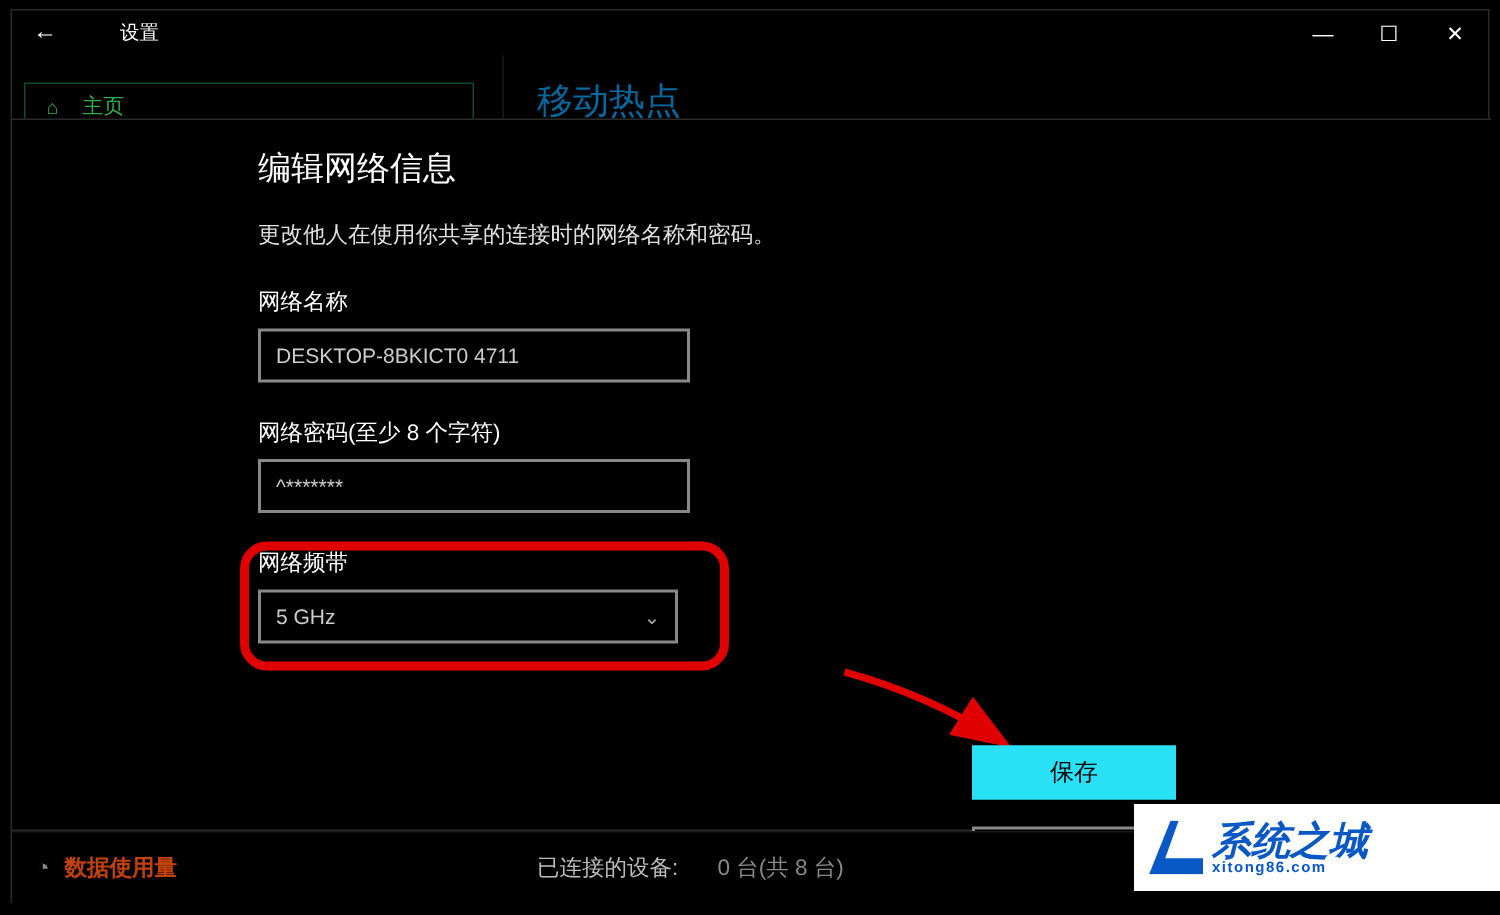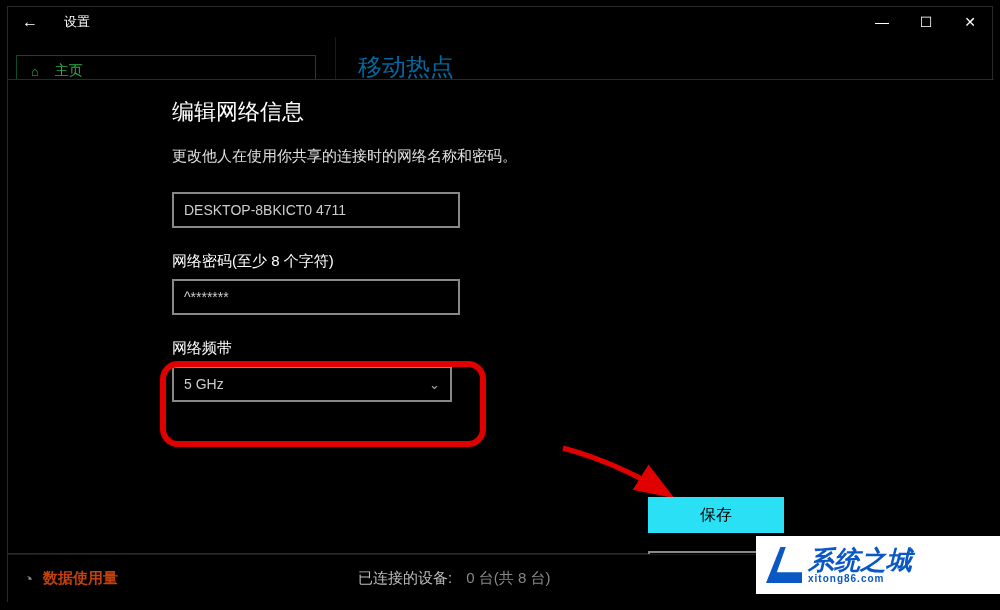--- a/index.html
+++ b/index.html
@@ -12,21 +12,21 @@
     .outer {
       width: 986px; height: 596px;
       border: 1px solid #2a2a2a; position: absolute; top: 6px; left: 7px;
       background: #000;
     }
     .titlebar {
       height: 30px; display: flex; align-items: center;
       color: #fff; font-size: 13px;
     }
     .titlebar .back { width: 44px; text-align: center; font-size: 16px; cursor: pointer; }
-    .titlebar .title { margin-left: 12px; }
+    .titlebar .title { margin-left: 28px; }
     .titlebar .spacer { flex: 1; }
     .winbtn { width: 44px; text-align: center; font-size: 14px; cursor: pointer; }
     .sidebar {
       position: absolute; left: 0; top: 30px; width: 328px; height: 536px;
       border-right: 1px solid #1a1a1a;
     }
     .sidebar-home {
       position: absolute; left: 8px; top: 18px; width: 300px; height: 32px;
       border: 1px solid #0a4d2a; display: flex; align-items: center;
       color: #2eac4b; font-size: 14px; padding-left: 14px;
@@ -89,21 +89,21 @@
     }
     .bottom-green {
       position: absolute; left: 360px; top: 548px; width: 64px; height: 4px;
       background: #3eb62a;
     }
     .bottom-bar .dataicon {
       margin-left: 16px; margin-right: 10px; color: #888; font-size: 15px;
     }
     .bottom-bar .datalabel { color: #c2410c; font-size: 15px; font-weight: bold; }
     .bottom-bar .connected { position: absolute; left: 350px; color: #bbb; font-size: 15px; }
-    .bottom-bar .count { color: #888; margin-left: 10px; }
+    .bottom-bar .count { color: #888; margin-left: 22px; }
     .watermark {
       position: absolute; right: 0; bottom: 16px; background: #fff; color: #0a58c6;
       height: 58px; width: 244px; display: flex; align-items: center;
       padding-left: 10px; font-weight: bold;
     }
     .watermark .logo {
       width: 36px; height: 36px; background: #0a58c6; margin-right: 6px;
       clip-path: polygon(0 100%, 40% 0, 55% 0, 30% 70%, 100% 70%, 100% 100%);
     }
     .watermark .txtbig { font-size: 26px; font-style: italic; line-height: 1; }
@@ -132,20 +132,21 @@
   <div class="main">
     <div class="main-title">移动热点</div>
   </div>
 
   <div class="dialog-back"></div>
 
   <div class="dialog">
     <h2>编辑网络信息</h2>
     <div class="desc">更改他人在使用你共享的连接时的网络名称和密码。</div>
 
+    <div class="field-label">网络名称</div>
     <div class="input-box">
       <input class="txt" type="text" value="DESKTOP-8BKICT0 4711" style="">
     </div>
 
     <div class="field-label">网络密码(至少 8 个字符)</div>
     <div class="input-box">
       <input class="txt" type="text" value="^*******" style="">
     </div>
 
     <div class="field-label">网络频带</div>

